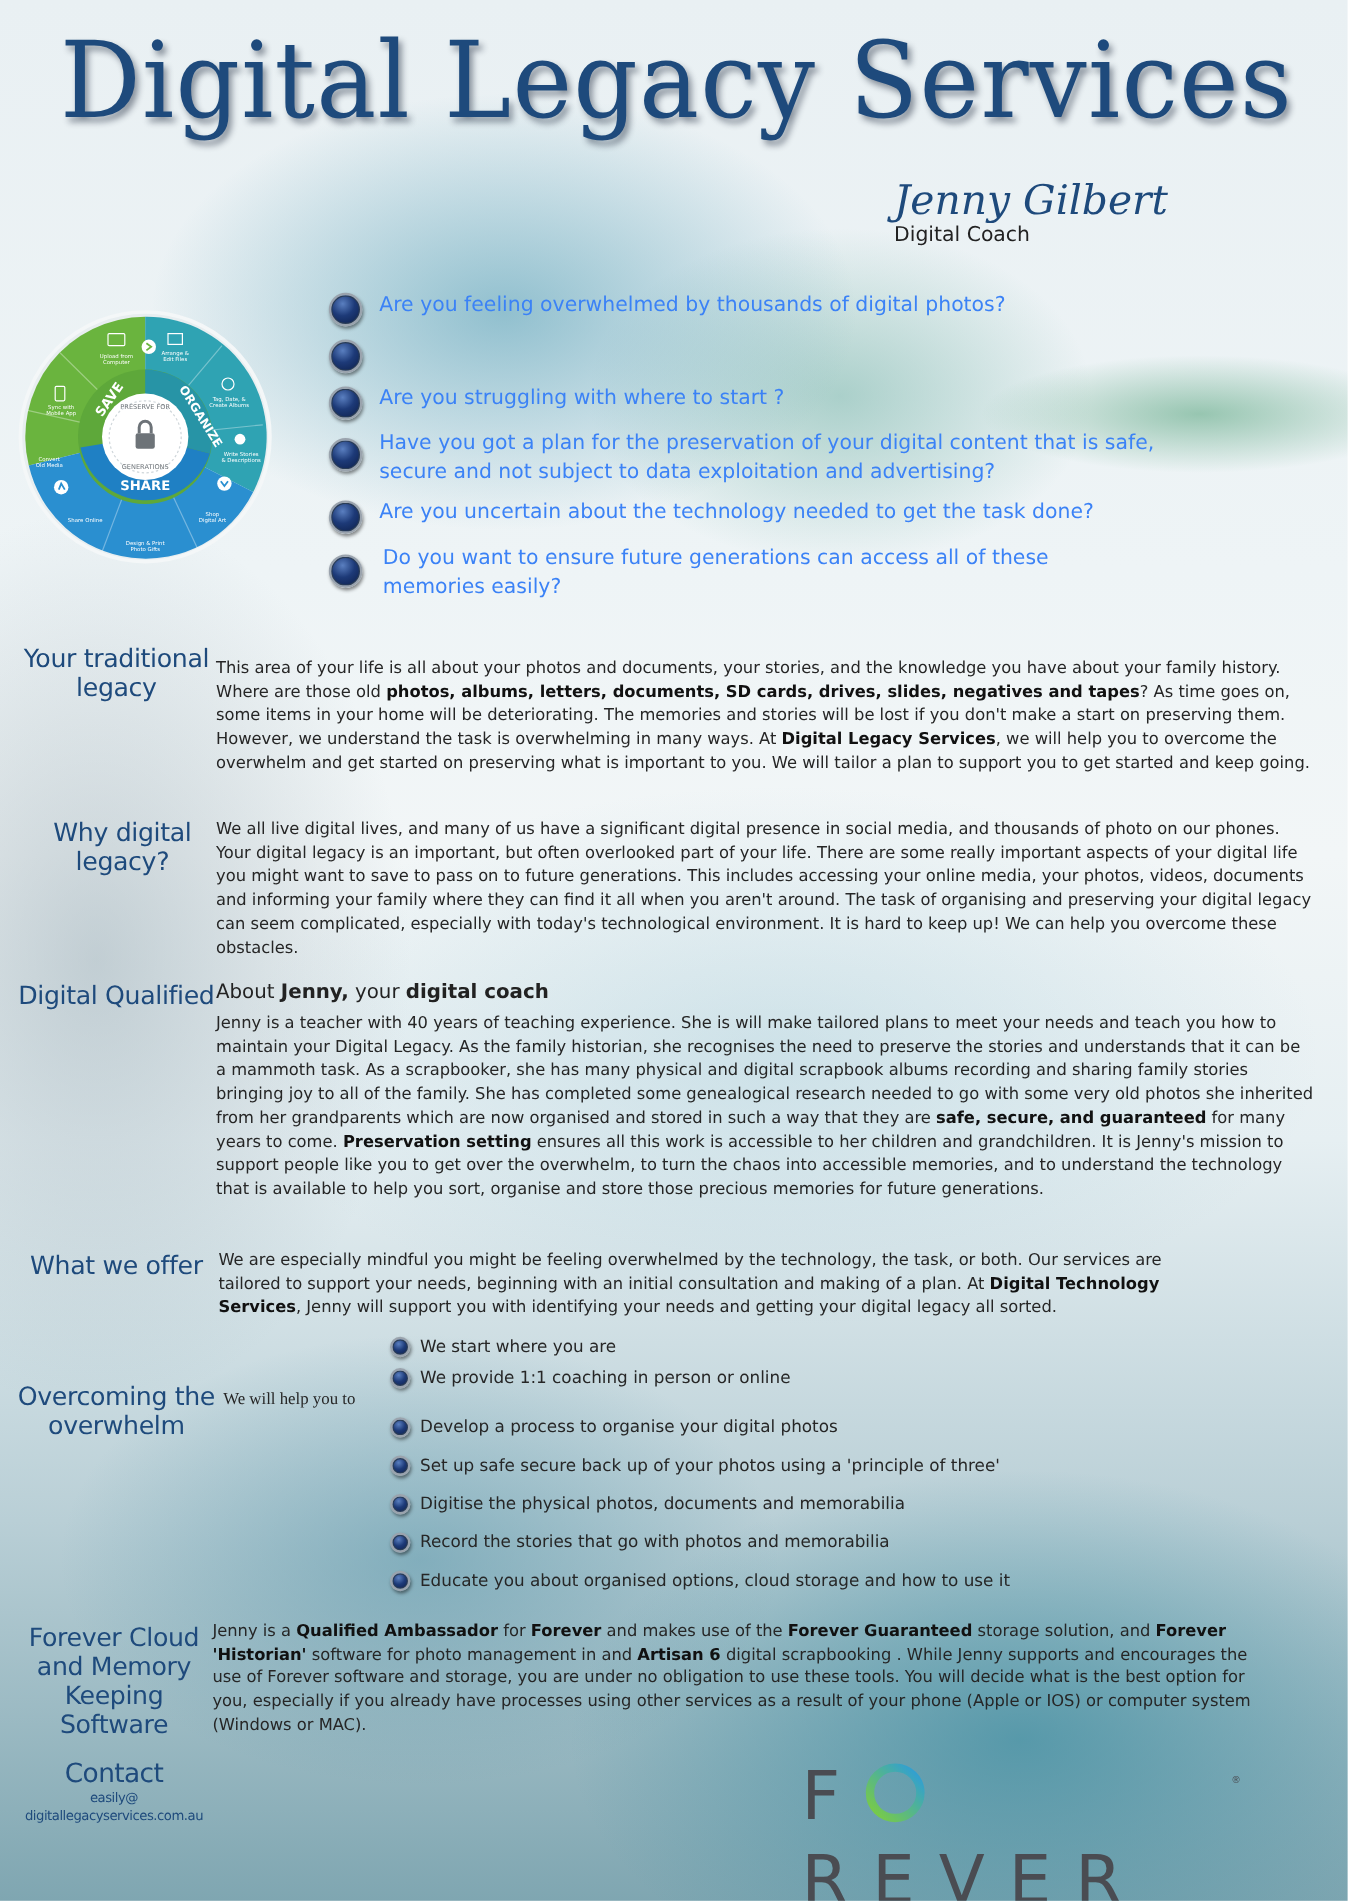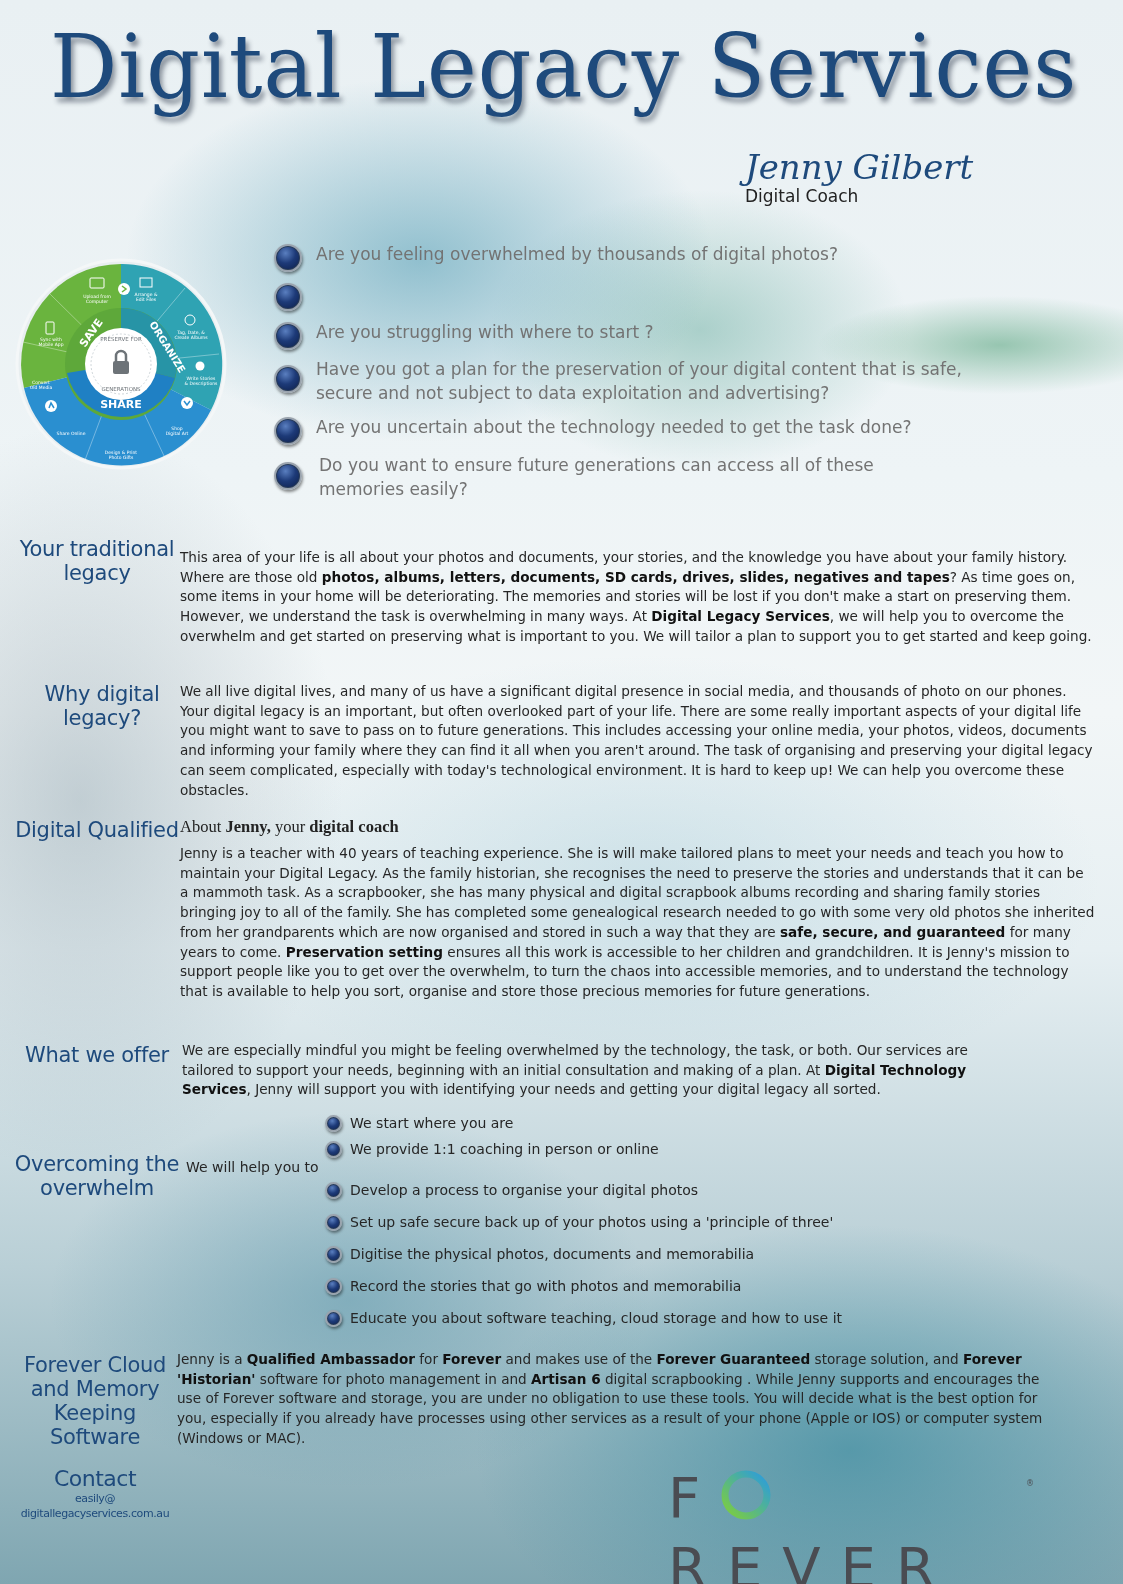--- a/index.html
+++ b/index.html
@@ -29,21 +29,21 @@
     display: block; margin-right: 15px; line-height: 38px;
   }
   .author .role { font-family: "DejaVu Sans", sans-serif; font-size: 17px; color: #222; display: block; margin-right: 20px; }
 
   
   .wheel { position: absolute; left: 15px; top: 258px; width: 212px; height: 212px; }
   .wheel svg { width: 212px; height: 212px; }
 
   
   .questions { position: absolute; left: 272px; top: 238px; width: 760px; }
-  .q { position: relative; padding-left: 44px; font-size: 17px; line-height: 24px; color: #737373; }
+  .q { position: relative; padding-left: 44px; font-size: 17px; line-height: 24px; color: #3b82f6; }
   .q .orb { position: absolute; left: 2px; top: 2px; }
   .orb {
     width: 28px; height: 28px; border-radius: 50%;
     background: radial-gradient(circle at 40% 30%, #5a7fc0 0%, #1d3a78 45%, #0b1c45 100%);
     border: 2.5px solid #9aa3ad; box-shadow: 1px 2px 3px rgba(0,0,0,0.45), inset 0 0 0 1px #2b3d55;
     box-sizing: border-box;
   }
   .orb.sm { width: 17px; height: 17px; border-width: 2px; }
 
   
@@ -56,21 +56,21 @@
     position: absolute; left: 180px; width: 915px;
     font-size: 13.6px; line-height: 19.7px; color: #262626; margin: 0;
   }
   .para b { color: #111; }
   .subhead { position: absolute; left: 180px; font-size: 16.5px; color: #222; }
 
   .offer-list { position: absolute; left: 325px; width: 600px; }
   .offer-item { position: absolute; left: 0; white-space: nowrap; font-size: 14px; color: #262626; }
   .offer-item .orb { display: inline-block; vertical-align: middle; margin-right: 8px; }
   .offer-item span.txt { vertical-align: middle; }
-  .help-lead { position: absolute; left: 186px; top: 1159px; font-size: 14px; color: #262626; }
+  .help-lead { position: absolute; left: 186px; top: 1159px; font-size: 14px; color: #262626; font-family: Liberation Serif, serif; }
 
   .contact { position: absolute; left: 10px; top: 1466px; width: 170px; text-align: center; }
   .contact .h { font-size: 22px; color: #1e4a7c; display: block; letter-spacing: -0.5px; }
   .contact .e { font-size: 11px; color: #1e4a7c; display: block; line-height: 15px; letter-spacing: -0.4px; }
 
   .forever { position: absolute; left: 668px; top: 1463px; width: 370px; height: 70px; }
   .forever .word {
     font-family: "DejaVu Sans", sans-serif; font-size: 56px; letter-spacing: 20px;
     color: #4a4c52; line-height: 70px;
   }
@@ -177,36 +177,36 @@
   </div>
 </div>
 
 <div class="label" style="top:537px;">Your traditional legacy</div>
 <p class="para" style="top:548px;"><span>This area of your life is all about your photos and documents, your stories, and the knowledge you have about your family history. Where are those old </span><b>photos, albums, letters, documents, SD cards, drives, slides, negatives and tapes</b><span>? As time goes on, some items in your home will be deteriorating. The memories and stories will be lost if you don't make a start on preserving them. However, we understand the task is overwhelming in many ways. At </span><b>Digital Legacy Services</b><span>, we will help you to overcome the overwhelm and get started on preserving what is important to you. We will tailor a plan to support you to get started and keep going.</span></p>
 
 <div class="label" style="top:682px; width:180px;">Why digital legacy?</div>
 <p class="para" style="top:682px;">We all live digital lives, and many of us have a significant digital presence in social media, and thousands of photo on our phones. Your digital legacy is an important, but often overlooked part of your life. There are some really important aspects of your digital life you might want to save to pass on to future generations. This includes accessing your online media, your photos, videos, documents and informing your family where they can find it all when you aren't around. The task of organising and preserving your digital legacy can seem complicated, especially with today's technological environment. It is hard to keep up! We can help you overcome these obstacles.</p>
 
 <div class="label" style="top:818px;">Digital Qualified</div>
-<div class="subhead" style="top:817px;font-family:Liberation Serif, serif;"><span>About </span><b>Jenny,</b><span> your </span><b>digital coach</b></div>
+<div class="subhead" style="top:817px;"><span>About </span><b>Jenny,</b><span> your </span><b>digital coach</b></div>
 <p class="para" style="top:844px;"><span>Jenny is a teacher with 40 years of teaching experience. She is will make tailored plans to meet your needs and teach you how to maintain your Digital Legacy. As the family historian, she recognises the need to preserve the stories and understands that it can be a mammoth task. As a scrapbooker, she has many physical and digital scrapbook albums recording and sharing family stories bringing joy to all of the family. She has completed some genealogical research needed to go with some very old photos she inherited from her grandparents  which are now organised and stored in such a way that they are </span><b>safe, secure, and guaranteed</b><span> for many years to come. </span><b>Preservation setting</b><span> ensures all this work is accessible to her children and grandchildren. It is Jenny's mission to support people like you to get over the overwhelm, to turn the chaos into accessible memories, and to understand the technology that is available to help you sort, organise and store those precious memories for future generations.</span></p>
 
 <div class="label" style="top:1043px;">What we offer</div>
 <p class="para" style="top:1041px; left:182px; width:835px;"><span>We are especially mindful you might be feeling overwhelmed by the technology, the task, or both. Our services are tailored to support your needs, beginning with an initial consultation and making of a plan. At </span><b>Digital Technology Services</b><span>, Jenny will support you with identifying your needs and getting your digital legacy all sorted.</span></p>
 
 <div class="label" style="top:1152px;">Overcoming the overwhelm</div>
 <div class="help-lead">We will help you to</div>
 <div class="offer-list" style="top:0;">
   <div class="offer-item" style="top:1114px;"><span class="orb sm"></span><span class="txt">We start where you are</span></div>
   <div class="offer-item" style="top:1140px;"><span class="orb sm"></span><span class="txt">We provide 1:1 coaching in person or online</span></div>
   <div class="offer-item" style="top:1181px;"><span class="orb sm"></span><span class="txt">Develop a process to organise your digital photos</span></div>
   <div class="offer-item" style="top:1213px;"><span class="orb sm"></span><span class="txt">Set up safe secure back up of your photos using a 'principle of three'</span></div>
   <div class="offer-item" style="top:1245px;"><span class="orb sm"></span><span class="txt">Digitise the physical photos, documents and memorabilia</span></div>
   <div class="offer-item" style="top:1277px;"><span class="orb sm"></span><span class="txt">Record the stories that go with photos and memorabilia</span></div>
-  <div class="offer-item" style="top:1309px;"><span class="orb sm"></span><span class="txt">Educate you about software teaching, cloud storage and how to use it</span></div>
+  <div class="offer-item" style="top:1309px;"><span class="orb sm"></span><span class="txt">Educate you about organised options, cloud storage and how to use it</span></div>
 </div>
 
 <div class="label" style="top:1353px; left:6px; width:178px;">Forever Cloud and Memory Keeping Software</div>
 <p class="para" style="top:1350px; left:177px; width:880px;"><span>Jenny is a </span><b>Qualified Ambassador</b><span> for </span><b>Forever</b><span> and makes use of the </span><b>Forever Guaranteed</b><span> storage solution, and </span><b>Forever 'Historian'</b><span> software for photo management in and </span><b>Artisan 6</b><span> digital scrapbooking .  While Jenny supports and encourages the use of Forever software and storage, you are under no obligation to use these tools. You will decide what is the best option for you, especially if you already have processes using other services as a result of your phone (Apple or IOS) or computer system (Windows or MAC).</span></p>
 
 <div class="contact">
   <span class="h">Contact</span>
   <span class="e">easily@</span>
   <span class="e">digitallegacyservices.com.au</span>
 </div>

